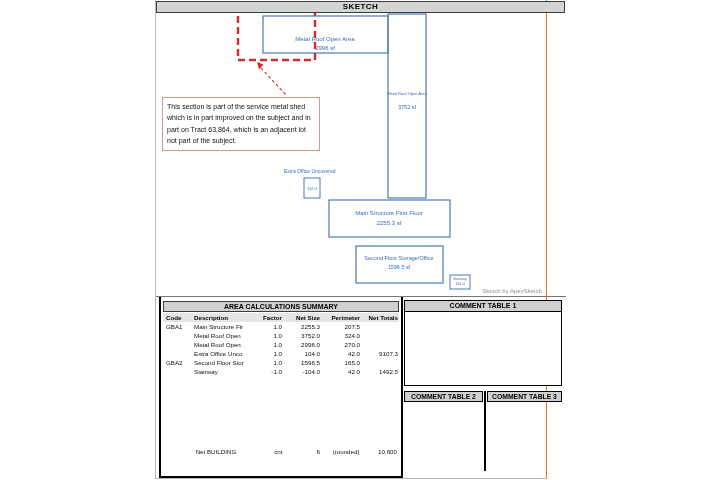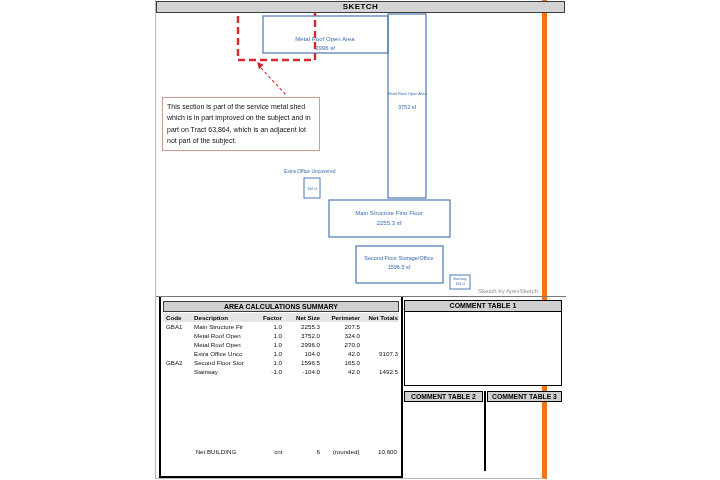--- a/index.html
+++ b/index.html
@@ -1,18 +1,18 @@
 <!DOCTYPE html>
 <html><head>
 <meta charset="utf-8">
 <style>
   html,body{margin:0;padding:0;background:#fff;font-family:"Liberation Sans",sans-serif;}
   .stage{position:relative;width:720px;height:480px;background:#fff;overflow:hidden;}
   .page{position:absolute;left:155px;top:0;width:392px;height:479px;background:#fff;
-        border-left:1px solid #b8b8b8;border-right:5px solid #f97316;border-bottom:1px solid #b8b8b8;box-sizing:border-box;}
+        border-left:1px solid #b8b8b8;border-right:1px solid #f97316;border-bottom:1px solid #b8b8b8;box-sizing:border-box;}
   .sketch-header{position:absolute;left:0;top:1px;width:407px;height:10px;background:#d4d4d4;
         border:1px solid #3c3c3c;font-size:8px;font-weight:bold;text-align:center;line-height:10px;
         letter-spacing:.4px;z-index:3;}
   svg.sketch{position:absolute;left:0;top:0;width:410px;height:296px;z-index:1;}
   .annotation{position:absolute;left:6px;top:97px;width:148px;border:1px solid #cf9a94;
         padding:3px 4px 4px 4px;font-size:7px;line-height:1.62;color:#111;background:#fff;z-index:2;}
   .credit{position:absolute;right:4px;top:288px;font-size:6px;color:#8f8f8f;z-index:2;}
 
   .bottom{position:absolute;left:0;top:296px;width:410px;height:183px;border-top:1px solid #777;box-sizing:border-box;}
   .acs{position:absolute;left:3px;top:0;width:244px;height:181px;background:#fff;

